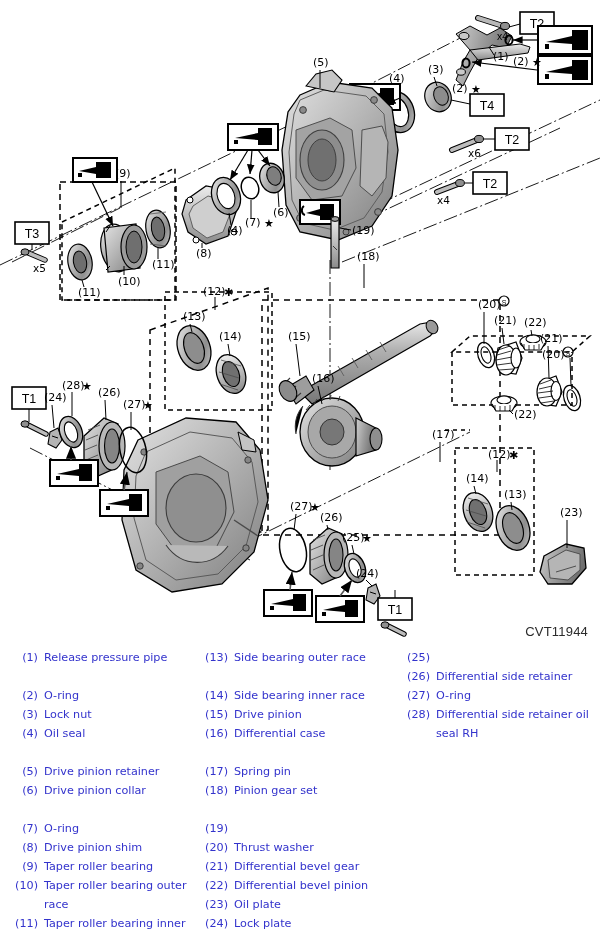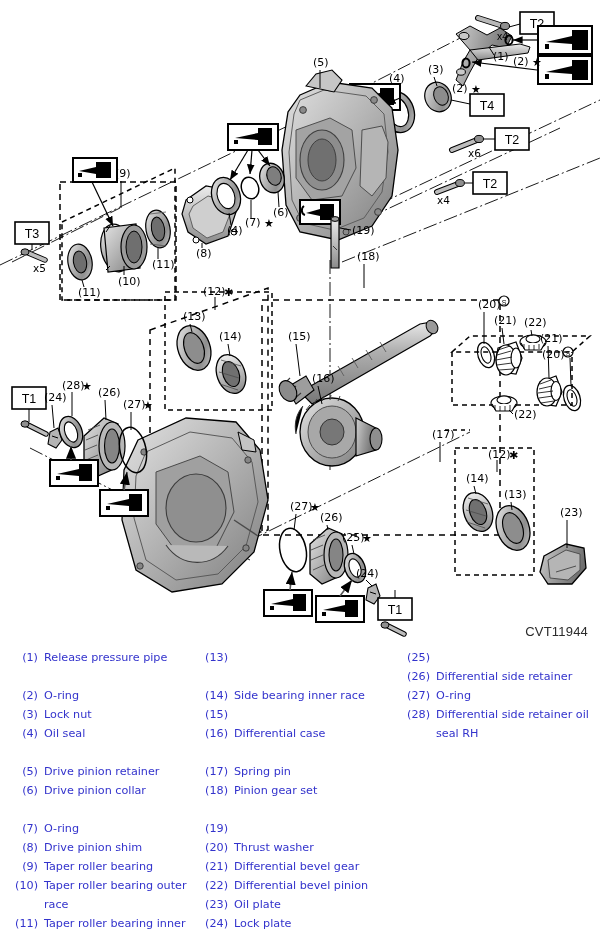--- a/index.html
+++ b/index.html
@@ -633,27 +633,29 @@
         <span class="txt">Taper roller bearing outer race</span>
       </div>
       <div class="lrow">
         <span class="num">(11)</span>
         <span class="txt">Taper roller bearing inner race</span>
       </div>
     </div>
   <div class="lcol c2">
       <div class="lrow">
         <span class="num">(13)</span>
+        <span class="txt">Side bearing outer race</span>
       </div>
       <div class="lrow sp">
         <span class="num">(14)</span>
         <span class="txt">Side bearing inner race</span>
       </div>
       <div class="lrow">
         <span class="num">(15)</span>
+        <span class="txt">Drive pinion</span>
       </div>
       <div class="lrow">
         <span class="num">(16)</span>
         <span class="txt">Differential case</span>
       </div>
       <div class="lrow sp">
         <span class="num">(17)</span>
         <span class="txt">Spring pin</span>
       </div>
       <div class="lrow">

